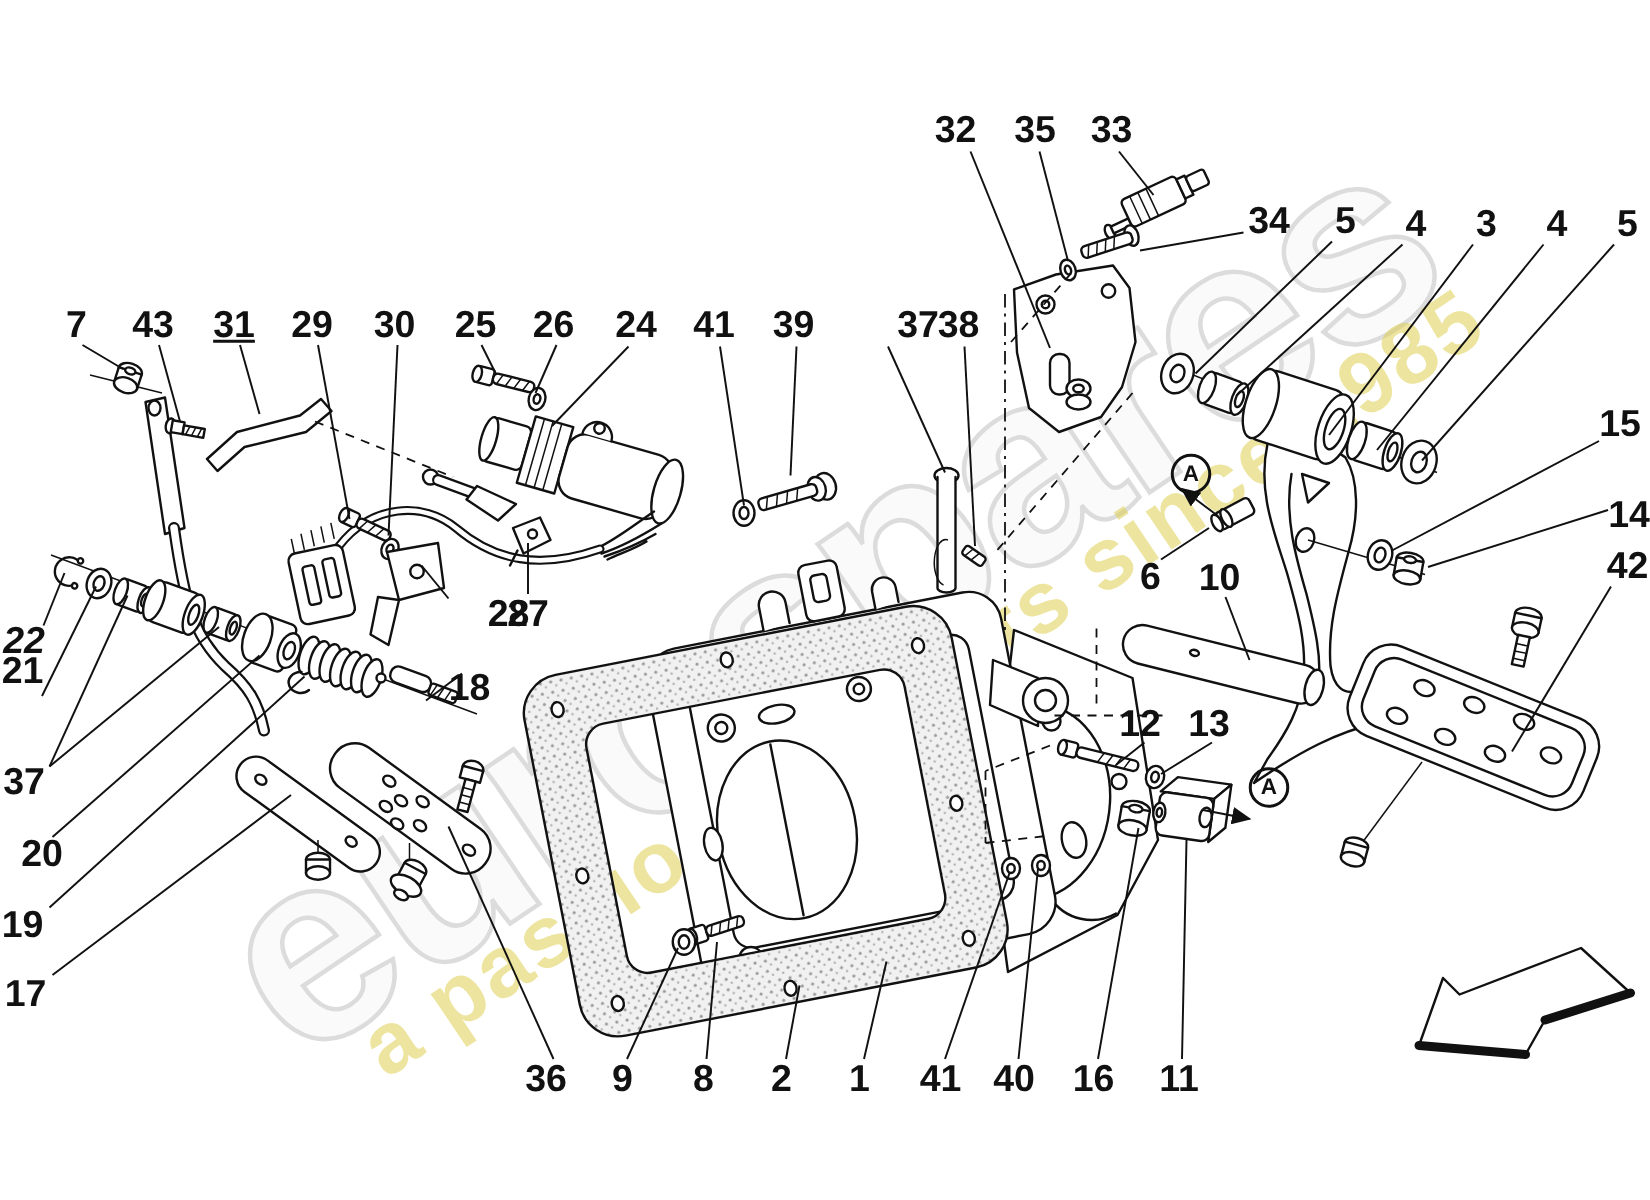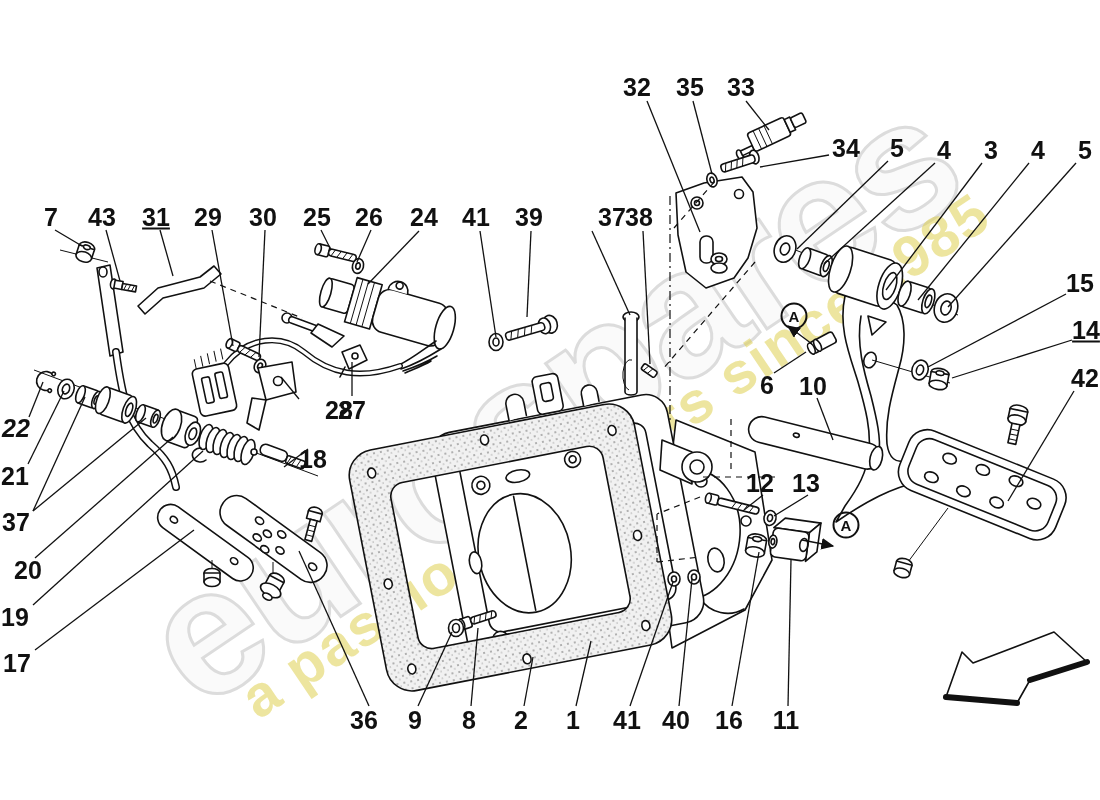--- a/index.html
+++ b/index.html
@@ -507,24 +507,24 @@
     <div class="plabel" style="left: 208px; top: 217px;">29</div>
     <div class="plabel" style="left: 263px; top: 217px;">30</div>
     <div class="plabel" style="left: 317px; top: 217px;">25</div>
     <div class="plabel" style="left: 369px; top: 217px;">26</div>
     <div class="plabel" style="left: 424px; top: 217px;">24</div>
     <div class="plabel" style="left: 476px; top: 217px;">41</div>
     <div class="plabel" style="left: 529px; top: 217px;">39</div>
     <div class="plabel" style="left: 588px; top: 217px; margin-left: 24px;">37</div>
     <div class="plabel" style="left: 639px; top: 217px;">38</div>
     <div class="plabel" style="left: 1080px; top: 283px;">15</div>
-    <div class="plabel" style="left: 1086px; top: 330px; text-decoration: underline;">14</div>
+    <div class="plabel" style="left: 1086px; top: 344px;">14</div>
     <div class="plabel" style="left: 1085px; top: 378px;">42</div>
     <div class="plabel" style="left: 16px; top: 428px; font-style: italic;">22</div>
-    <div class="plabel" style="left: 15px; top: 476px; text-align: center;">21</div>
+    <div class="plabel" style="left: 15px; top: 448px; text-align: center;">21</div>
     <div class="plabel" style="left: 16px; top: 522px;">37</div>
     <div class="plabel" style="left: 28px; top: 570px;">20</div>
     <div class="plabel" style="left: 15px; top: 617px;">19</div>
     <div class="plabel" style="left: 17px; top: 663px;">17</div>
     <div class="plabel" style="left: 311px; top: 410px; margin-left: 28px;">28</div>
     <div class="plabel" style="left: 352px; top: 410px;">27</div>
     <div class="plabel" style="left: 313px; top: 459px;">18</div>
     <div class="plabel" style="left: 767px; top: 385px;">6</div>
     <div class="plabel" style="left: 813px; top: 386px;">10</div>
     <div class="plabel" style="left: 760px; top: 483px;">12</div>

